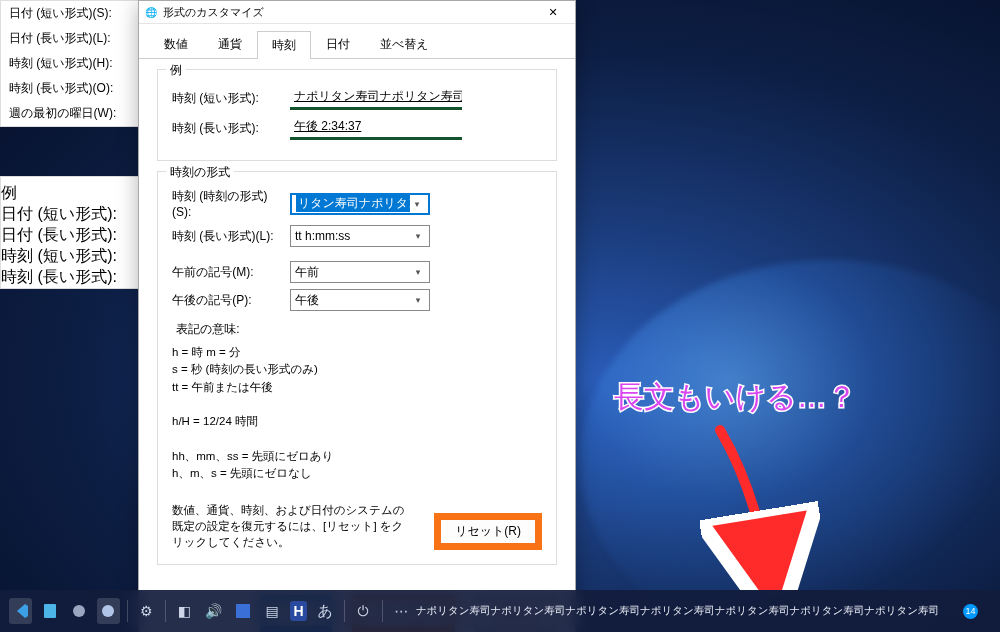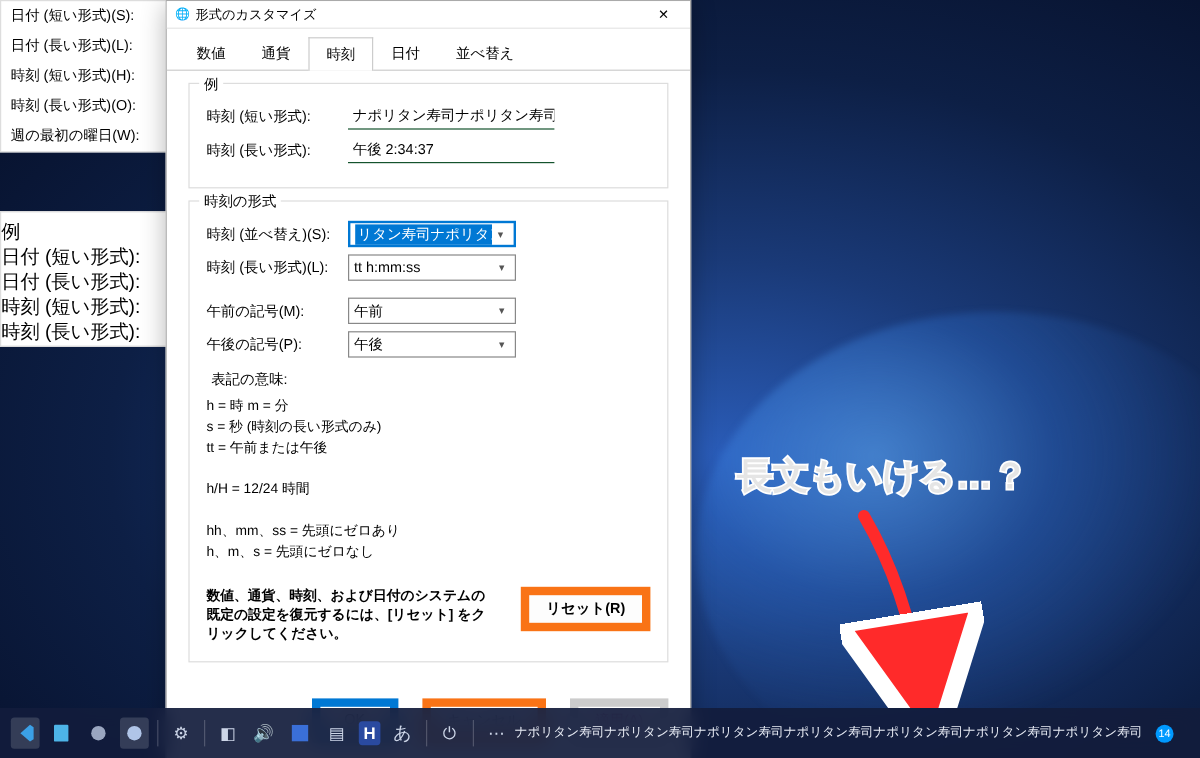--- a/index.html
+++ b/index.html
@@ -19,44 +19,44 @@
 
 .tabs { display: flex; padding: 6px 10px 0; gap: 0; border-bottom: 1px solid #ccc; }
 .tab { padding: 5px 14px; font-size: 12px; color: #000; border: 1px solid transparent; border-bottom: none; cursor: pointer; }
 .tab.active { border-color: #ccc; background: #fff; position: relative; top: 1px; }
 
 .dialog-body { padding: 10px 18px 12px; }
 .group { border: 1px solid #ddd; padding: 10px 14px 14px; margin-bottom: 10px; position: relative; }
 .group-label { position: absolute; top: -8px; left: 8px; background: #fff; padding: 0 4px; font-size: 12px; }
 .form-row { display: flex; align-items: center; margin: 6px 0; gap: 10px; }
 .form-label { width: 108px; font-size: 12px; color: #000; }
-.readonly-val { border-bottom: 1px solid #14532d; padding: 2px 4px; font-size: 12px; min-width: 140px; flex: 0 0 172px; white-space: nowrap; overflow: hidden; }
+.readonly-val { border-bottom: 3px solid #14532d; padding: 2px 4px; font-size: 12px; min-width: 140px; flex: 0 0 172px; white-space: nowrap; overflow: hidden; text-decoration: underline; }
 .combo { display: flex; align-items: center; border: 1px solid #888; height: 22px; width: 140px; font-size: 12px; padding: 0 4px; position: relative; }
 .combo.selected { border: 2px solid #0078d4; }
 .combo.selected .combo-text { background: #0078d4; color: #fff; padding: 0 2px; }
 .combo-text { flex: 1; white-space: nowrap; overflow: hidden; }
 .combo-arrow { width: 14px; text-align: center; color: #555; font-size: 9px; }
 
 .notation { font-size: 12px; margin: 10px 4px 6px; }
 .notation-body { font-size: 11.5px; line-height: 1.5; color: #000; margin-bottom: 20px; white-space: pre-line; }
-.reset-row { display: flex; align-items: flex-start; gap: 28px; font-weight: bold; }
+.reset-row { display: flex; align-items: flex-end; gap: 28px; }
 .reset-text { font-size: 11.5px; flex: 1; line-height: 1.4; }
 .btn { border: 7px solid #f97316; background: #fdfdfd; padding: 3px 14px; font-size: 12px; cursor: pointer; min-width: 72px; text-align: center; }
 .btn.disabled { color: #be185d; border-color: #ccc; }
 .btn.primary { border-color: #0078d4; }
 .dialog-buttons { display: flex; justify-content: flex-end; gap: 20px; padding: 8px 18px 14px; }
 
-.annotation { position: absolute; left: 614px; top: 377px; font-size: 30px; font-weight: bold; color: #e5e5e5; -webkit-text-stroke: 3px #fff; paint-order: stroke fill; }
+.annotation { position: absolute; left: 614px; top: 377px; font-size: 30px; font-weight: normal; color: #d946ef; -webkit-text-stroke: 3px #fff; paint-order: stroke fill; }
 .arrow-svg { position: absolute; left: 700px; top: 420px; }
 
 .taskbar { position: absolute; left: 0; bottom: 0; width: 100%; height: 42px; background: rgba(18,28,60,.92); backdrop-filter: blur(8px); display: flex; align-items: center; padding: 0 6px; }
 .tb-icon { width: 26px; height: 26px; margin: 0 3px; display: flex; align-items: center; justify-content: center; border-radius: 3px; color: #cdd6e8; font-size: 14px; }
 .tb-icon.active { background: rgba(255,255,255,.15); }
 .tb-sep { width: 1px; height: 22px; background: rgba(255,255,255,.2); margin: 0 4px; }
-.tb-tray { margin-left: auto; display: flex; align-items: center; gap: 5px; }
+.tb-tray { margin-left: auto; display: flex; align-items: center; gap: 18px; }
 .tb-clock { color: #e8ecf5; font-size: 11px; text-align: right; line-height: 1.25; padding-right: 6px; white-space: nowrap; }
 .tb-clock .line1 { font-size: 10.5px; }
 .tb-badge { width: 15px; height: 15px; border-radius: 50%; background: #0099ff; color: #fff; font-size: 9px; display: flex; align-items: center; justify-content: center; margin-right: 16px; }
 </style>
 </head>
 <body>
 
 <div class="desktop-bg"></div>
 
 <div class="bg-window">
@@ -96,21 +96,21 @@
       </div>
       <div class="form-row">
         <span class="form-label">時刻 (長い形式):</span>
         <span class="readonly-val">午後 2:34:37</span>
       </div>
     </div>
 
     <div class="group">
       <span class="group-label">時刻の形式</span>
       <div class="form-row">
-        <span class="form-label">時刻 (並べ替え)(S):</span>
+        <span class="form-label">時刻 (時刻の形式)(S):</span>
         <div class="combo selected">
           <span class="combo-text">リタン寿司ナポリタン寿司</span>
           <span class="combo-arrow">▾</span>
         </div>
       </div>
       <div class="form-row">
         <span class="form-label">時刻 (長い形式)(L):</span>
         <div class="combo">
           <span class="combo-text">tt h:mm:ss</span>
           <span class="combo-arrow">▾</span>

